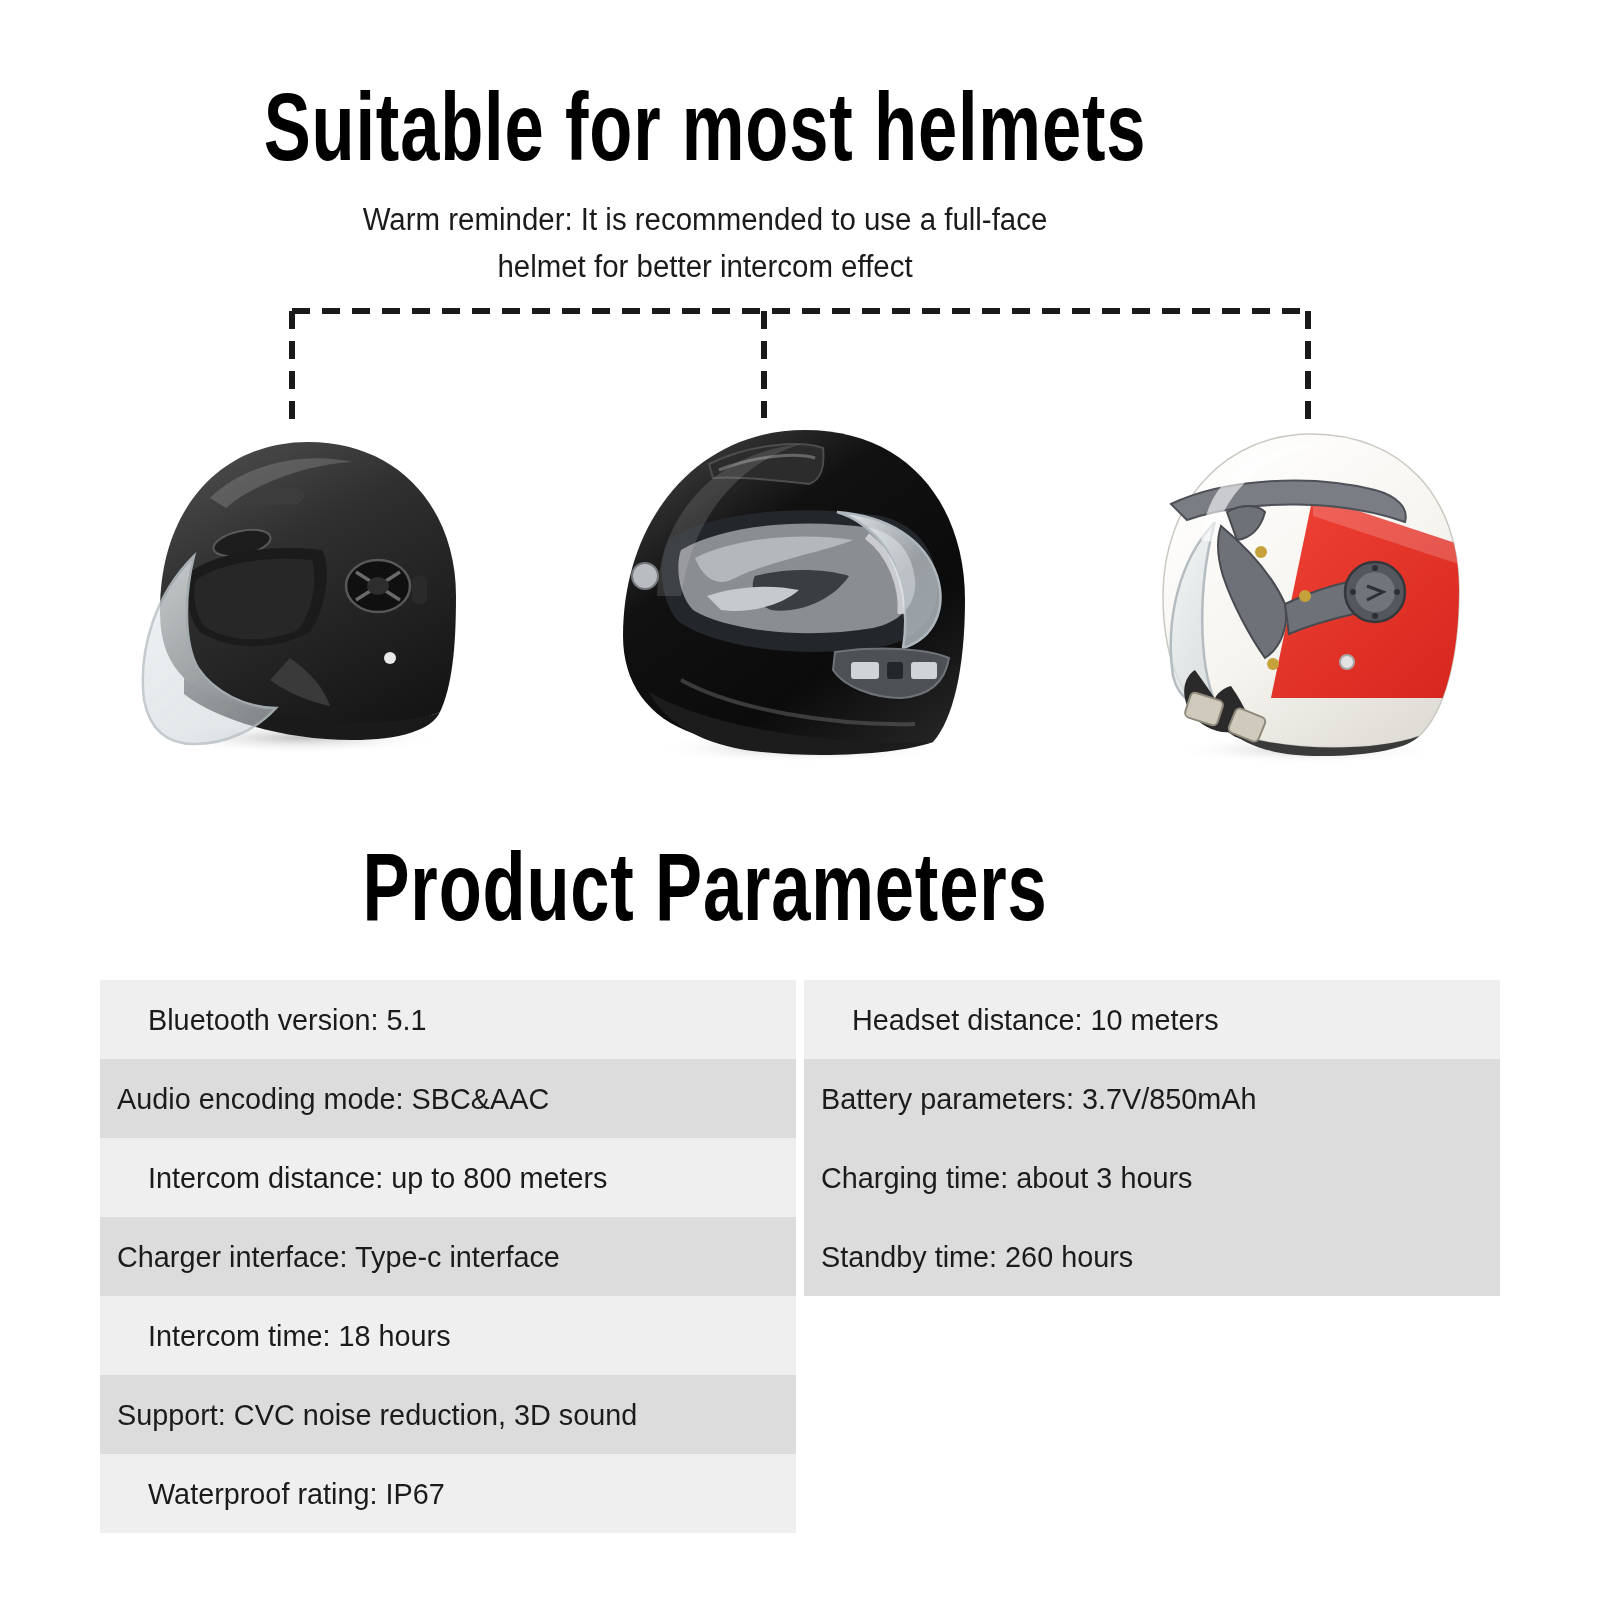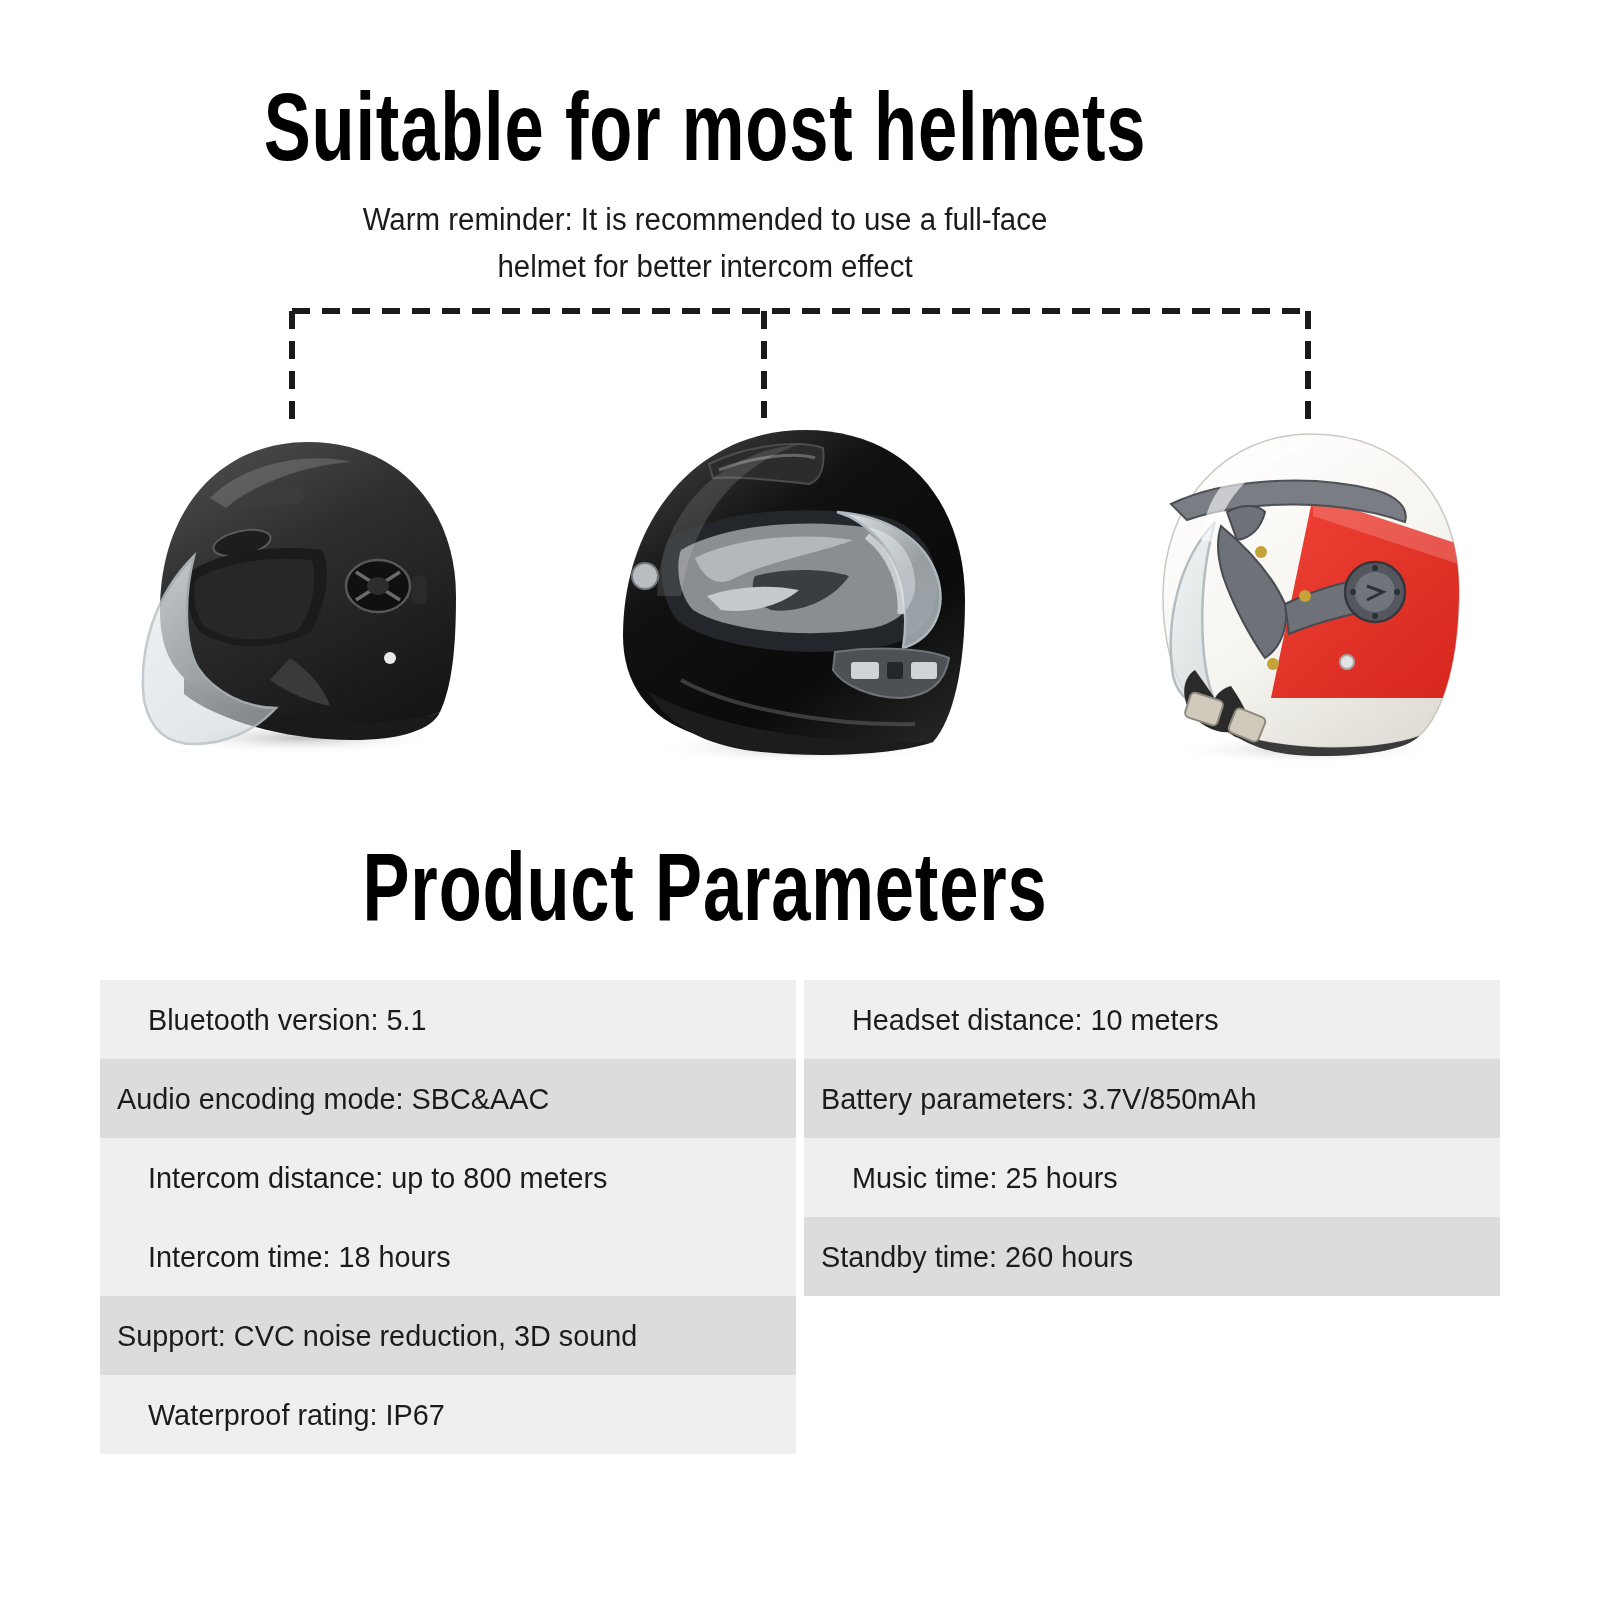--- a/index.html
+++ b/index.html
@@ -337,40 +337,43 @@
     <div class="param-col">
       <div class="param-row odd">
           <span>Bluetooth version: 5.1</span>
         </div>
       <div class="param-row even">
           <span>Audio encoding mode: SBC&amp;AAC</span>
         </div>
       <div class="param-row odd">
           <span>Intercom distance: up to 800 meters</span>
         </div>
+      <div class="param-row even">
+          <span>Charger interface: Type-c interface</span>
+        </div>
       <div class="param-row odd">
           <span>Intercom time: 18 hours</span>
         </div>
       <div class="param-row even">
           <span>Support: CVC noise reduction, 3D sound</span>
         </div>
       <div class="param-row odd">
           <span>Waterproof rating: IP67</span>
         </div>
     </div>
 
     <div class="param-col">
       <div class="param-row odd">
           <span>Headset distance: 10 meters</span>
         </div>
       <div class="param-row even">
           <span>Battery parameters: 3.7V/850mAh</span>
         </div>
-      <div class="param-row odd">
-          <span>Music time: 25 hours</span>
+      <div class="param-row even">
+          <span>Charging time: about 3 hours</span>
         </div>
       <div class="param-row even">
           <span>Standby time: 260 hours</span>
         </div>
     </div>
 
   </div>
 
 </div>
 

